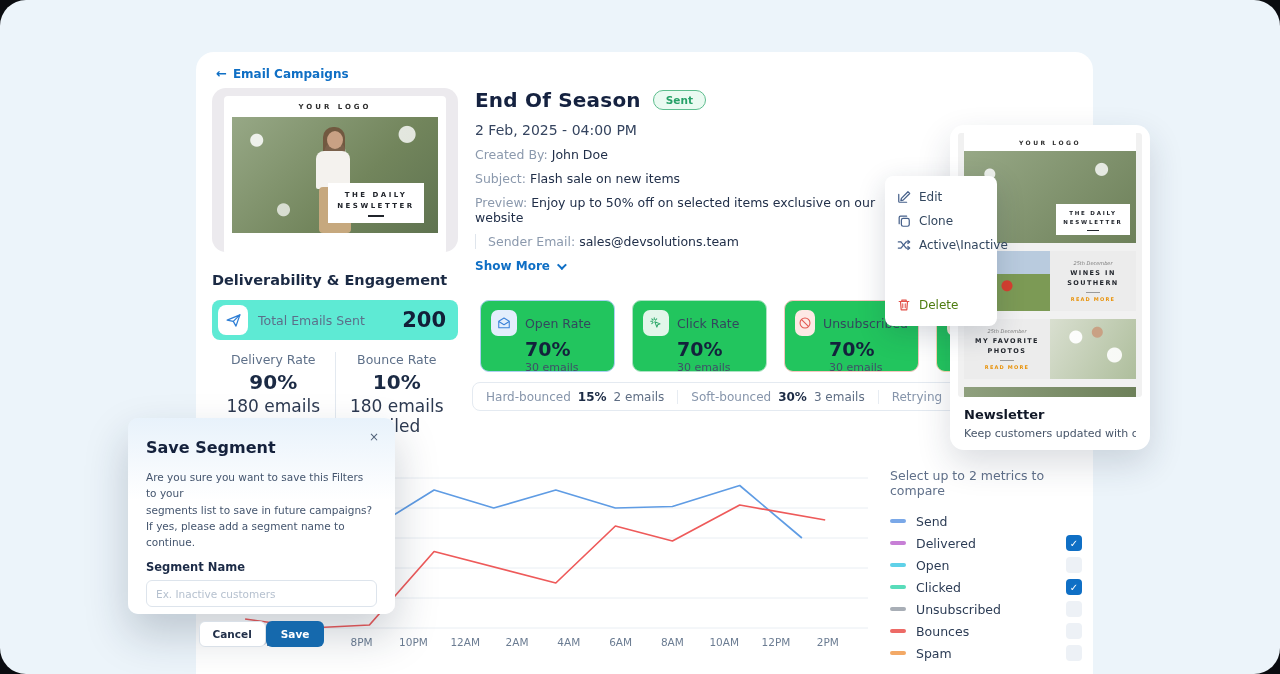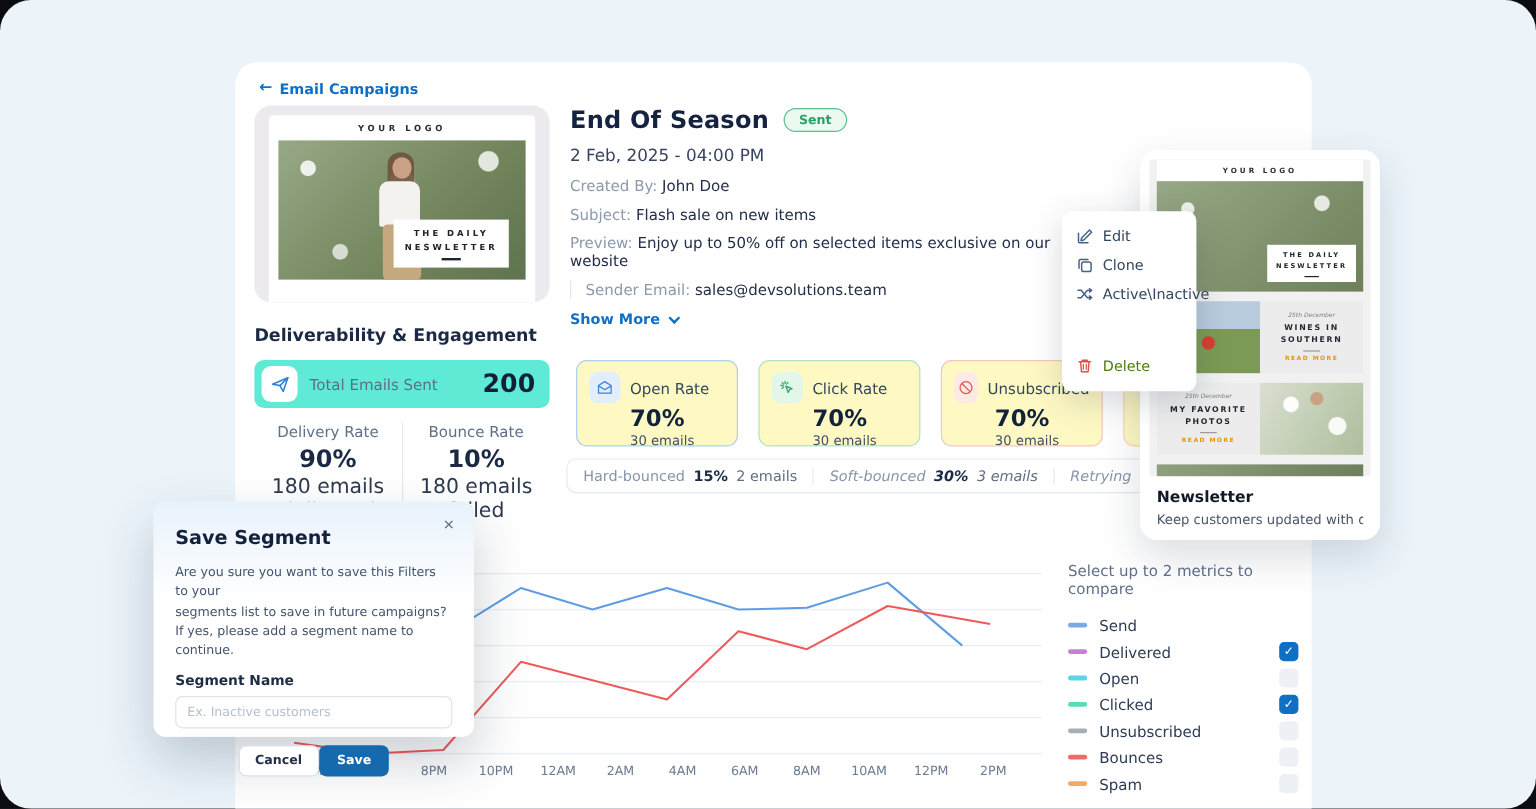--- a/index.html
+++ b/index.html
@@ -57,35 +57,35 @@
   .total-icon { width:30px; height:30px; background:#fff; border-radius:8px; display:flex; align-items:center; justify-content:center; }
   .total-label { font-size:12.5px; color:#5c6f8a; font-weight:500; flex:1; }
   .total-value { font-size:21px; font-weight:800; color:#121f38; }
   .rate-row { position:absolute; left:212px; top:352px; width:246px; display:flex; }
   .rate-col { flex:1; text-align:center; }
   .rate-col + .rate-col { border-left:1px solid #e3e9f0; }
   .rate-label { font-size:12.5px; color:#5e7089; font-weight:500; }
   .rate-value { font-size:20px; font-weight:800; color:#1b2a44; margin:3px 0 2px; }
   .rate-sub { font-size:17px; color:#2c3950; }
 
-  .metric-card { position:absolute; top:300px; width:135px; height:72px; background:#fef9c3; border-radius:9px; padding:9px 10px; }
+  .metric-card { position:absolute; top:300px; width:135px; height:72px; background:#22c55e; border-radius:9px; padding:9px 10px; }
   .mc-open { left:480px; border:1px solid #add0f2; }
   .mc-click { left:632px; border:1px solid #aee3c4; }
   .mc-unsub { left:784px; border:1px solid #f6c6bf; }
   .mc-partial { left:936px; border:1px solid #f8d8b0; }
   .mc-head { display:flex; align-items:center; gap:8px; }
   .mc-tile { width:26px; height:26px; border-radius:7px; display:flex; align-items:center; justify-content:center; }
   .tile-blue { background:#e3eefc; } .tile-green { background:#e2f6ea; } .tile-red { background:#fde9e5; } .tile-orange { background:#fdf0dd; }
   .mc-label { font-size:12.5px; color:#33475e; font-weight:500; }
   .mc-value { font-size:19px; font-weight:700; color:#13223c; margin:2px 0 1px 34px; }
   .mc-sub { font-size:11px; color:#3f5068; margin-left:34px; }
 
   .stats-row { position:absolute; left:472px; top:382px; width:498px; height:29px; border:1px solid #e4eaf1; border-radius:8px; display:flex; align-items:center; }
   .stat-item { display:flex; align-items:center; gap:7px; padding:0 13px; font-size:12px; white-space:nowrap; }
-  .stat-item + .stat-item { border-left:1px solid #e7ecf2;font-style:italic; }
+  .stat-item + .stat-item { border-left:1px solid #e7ecf2; }
   .stat-label { color:#8695ab; }
   .stat-pct { color:#1c2b45; font-weight:700; }
   .stat-sub { color:#5f6e84; }
 
   
   .chart-svg { position:absolute; left:225px; top:470px; z-index:1; }
   .legend { position:absolute; left:890px; top:468px; width:192px; z-index:1; }
   .legend-title { font-size:12.5px; color:#60708a; margin-bottom:12px; }
   .legend-row { display:flex; align-items:center; height:22px; gap:10px; }
   .lg-swatch { width:16px; height:4px; border-radius:2px; flex:0 0 auto; }

